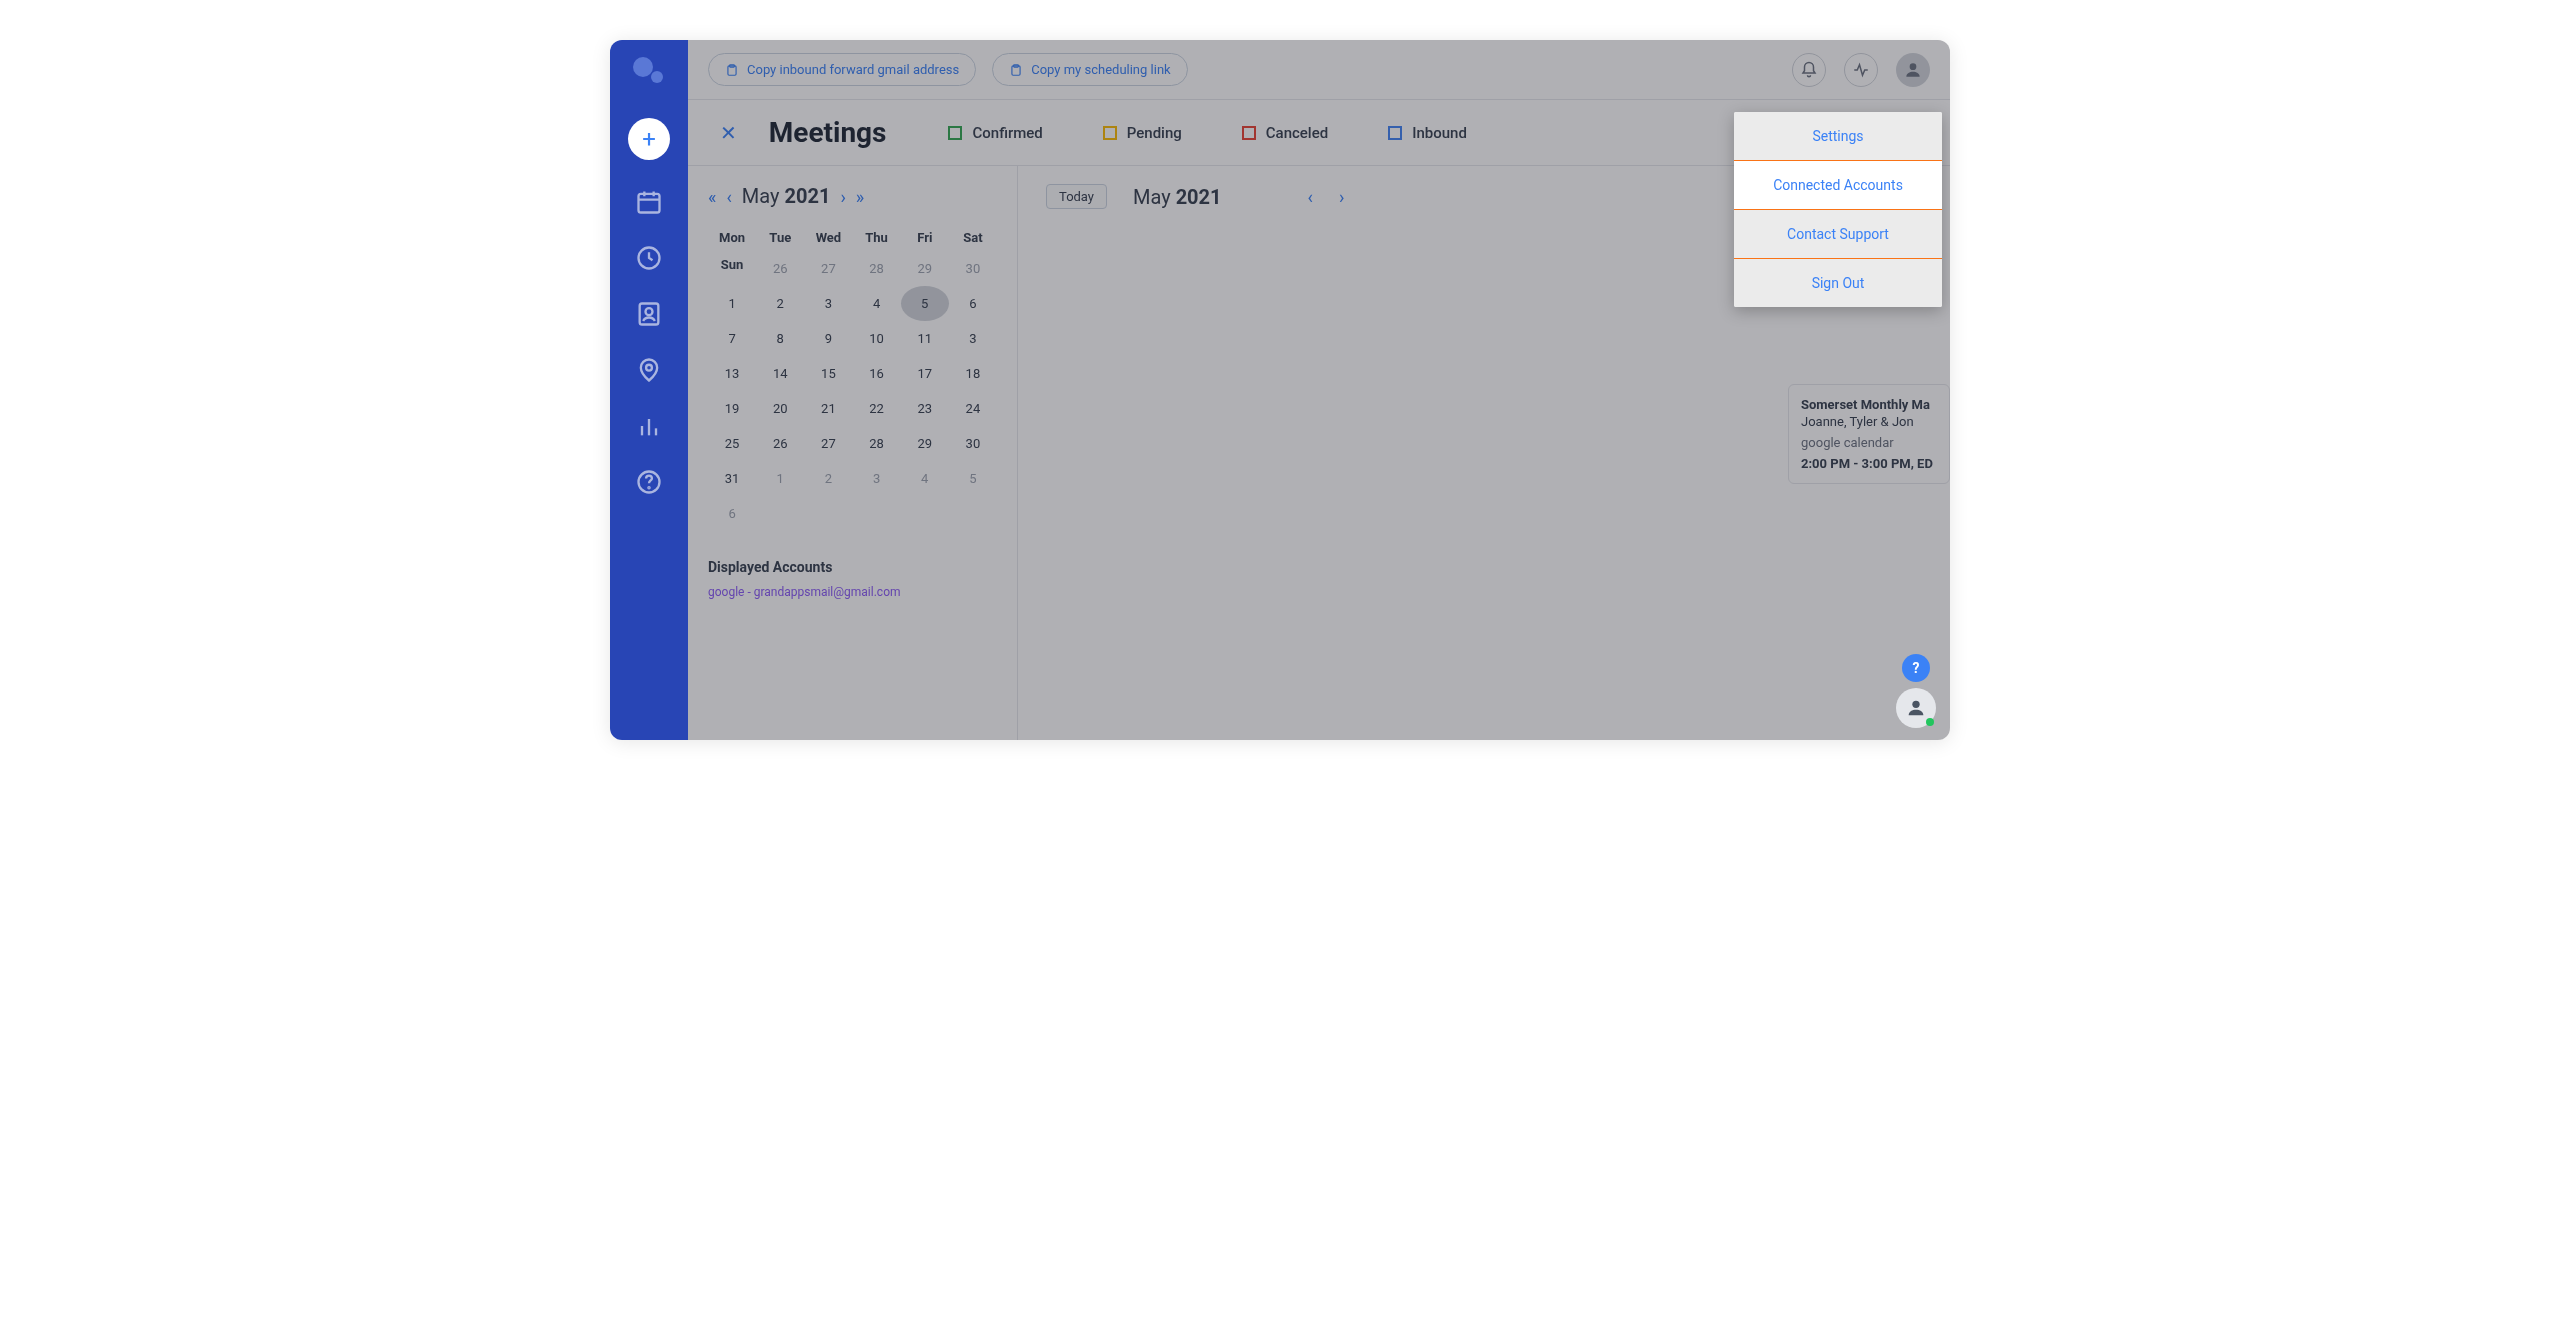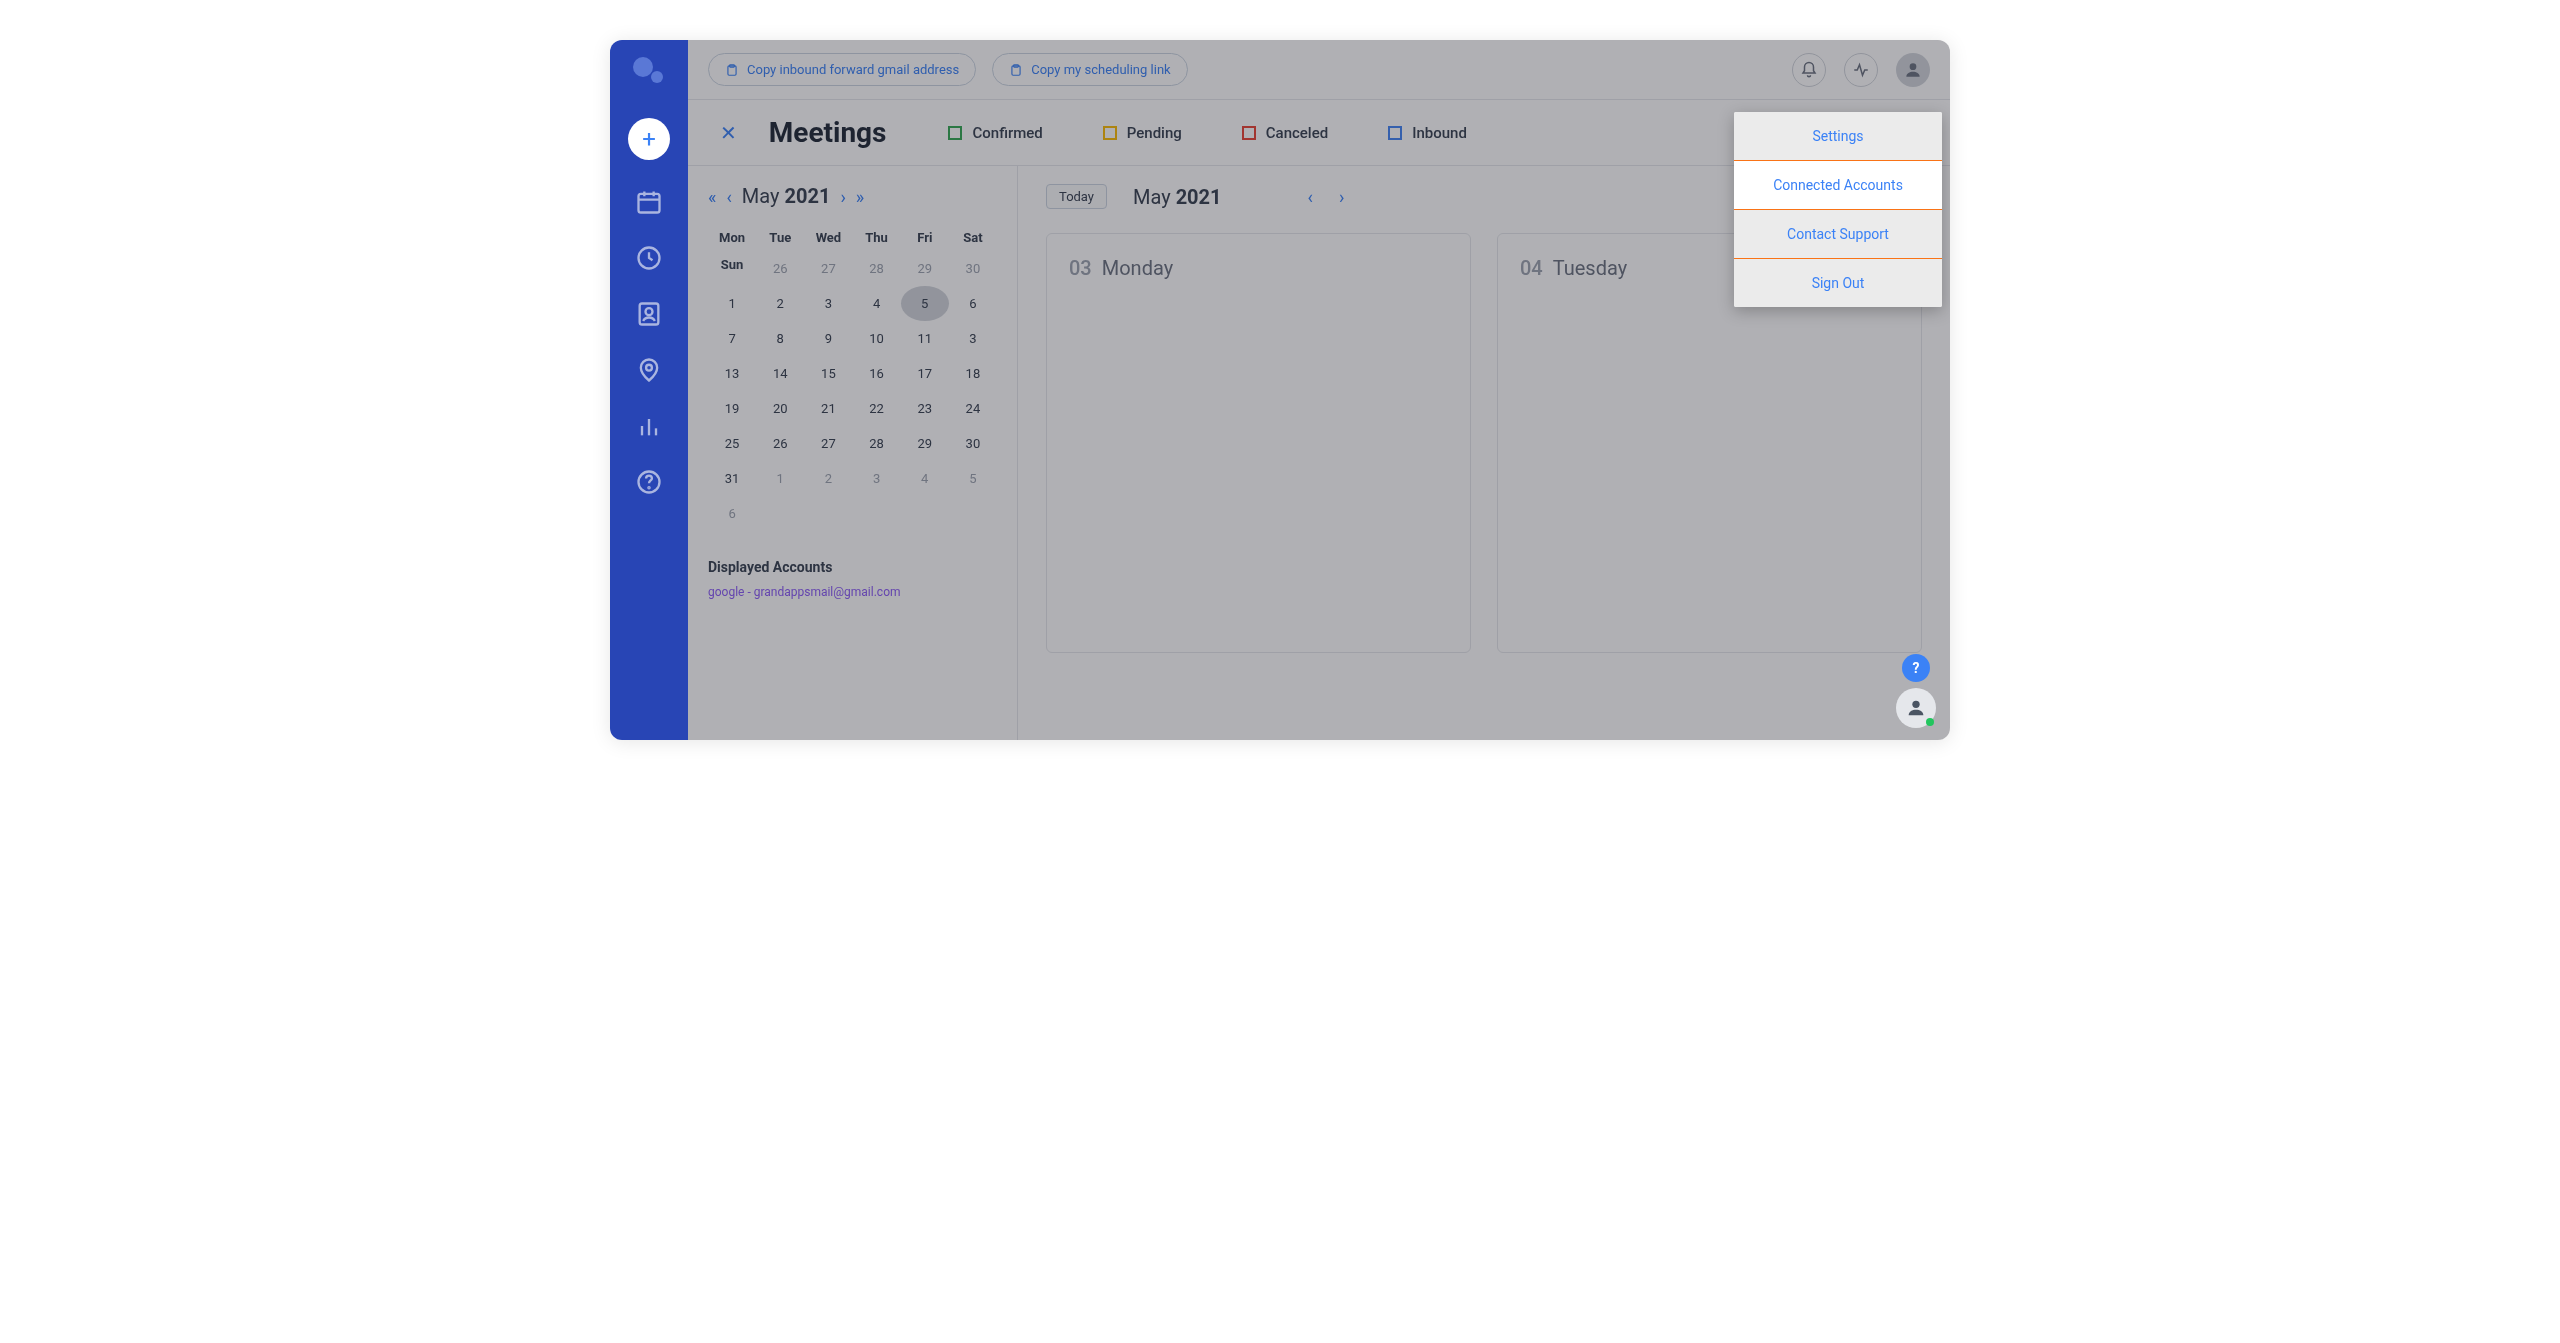--- a/index.html
+++ b/index.html
@@ -242,26 +242,31 @@
         <div class="accounts-item">google - grandappsmail@gmail.com</div>
       </div>
 
       <div class="center-pane">
         <div class="center-header">
           <div class="today-btn">Today</div>
           <span class="center-title"><span>May</span> <b>2021</b></span>
           <span class="arrow" style="margin-left:60px;">‹</span>
           <span class="arrow">›</span>
         </div>
-        <div class="day-cards" id="day-cards">
-            <div class="day-card"><span class="num">03</span><span class="name">Monday</span></div>
-            <div class="day-card"><span class="num">04</span><span class="name">Tuesday</span></div>
-          </div>
-      </div>
-
+      </div>
+
+      <div class="right-pane">
+        <div style="height:200px;"></div>
+        <div class="event-card">
+          <div class="etitle">Somerset Monthly Ma</div>
+          <div class="esub">Joanne, Tyler &amp; Jon</div>
+          <div class="esrc">google calendar</div>
+          <div class="etime">2:00 PM - 3:00 PM, ED</div>
+        </div>
+      </div>
     </div>
 
     <div class="overlay"></div>
 
     <div class="dropdown" id="dropdown">
         <div class="item">Settings</div>
         <div class="item active">Connected Accounts</div>
         <div class="item">Contact Support</div>
         <div class="item">Sign Out</div>
       </div>

